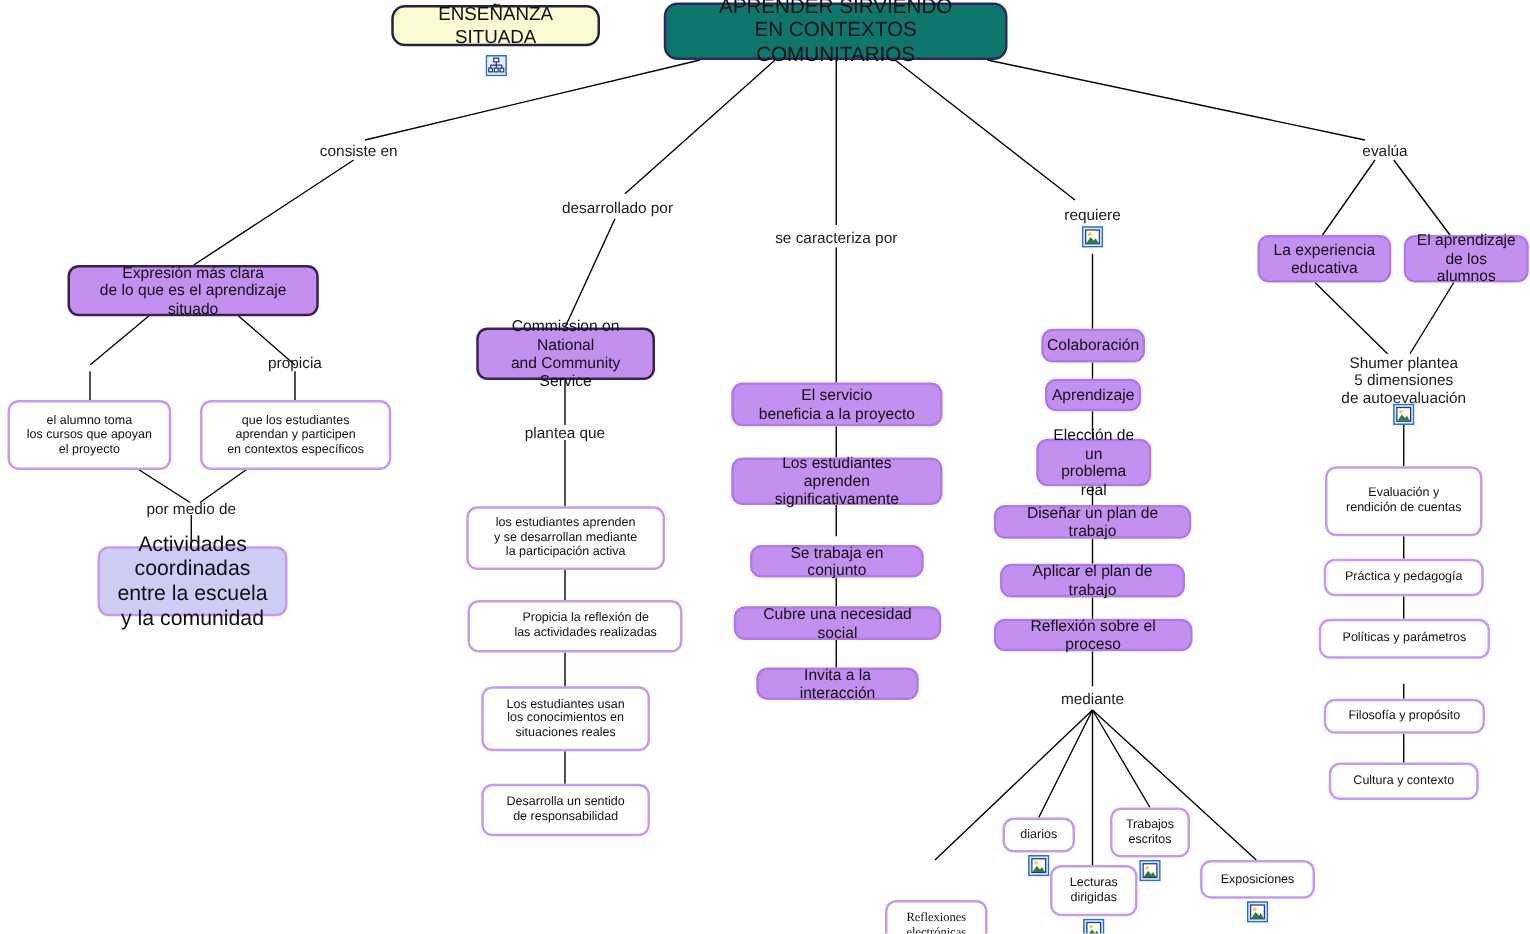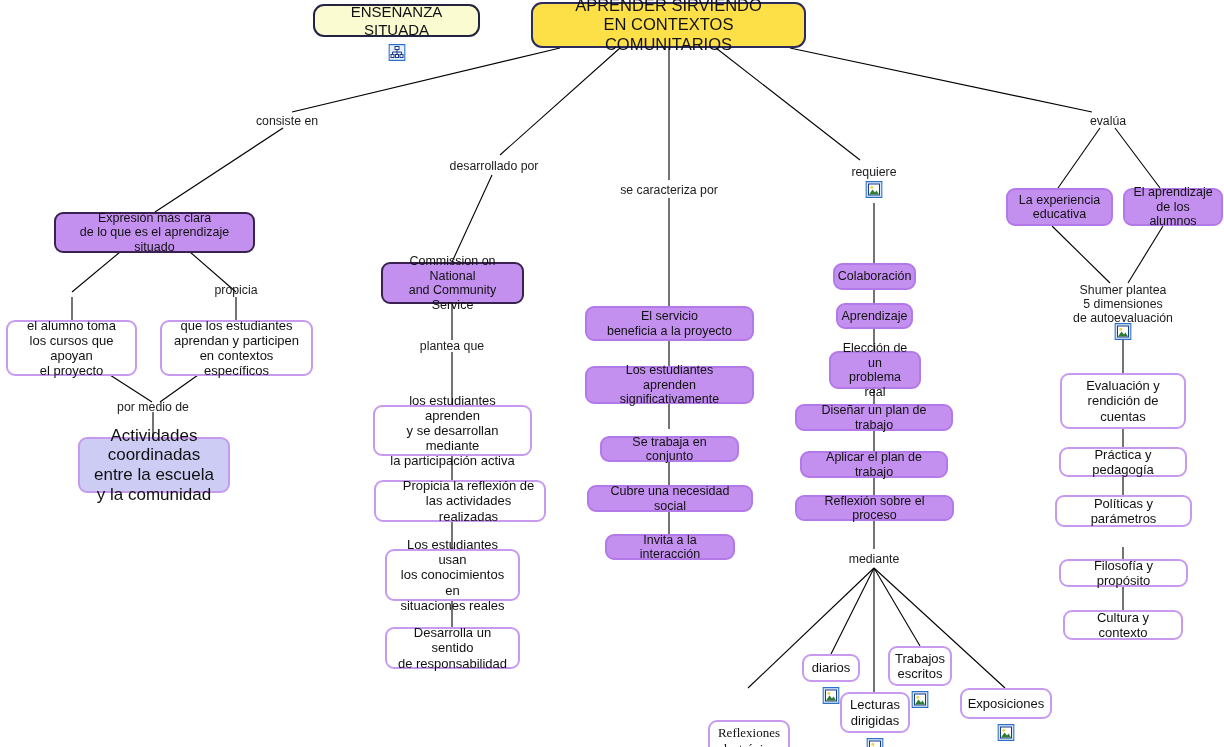--- a/index.html
+++ b/index.html
@@ -31,21 +31,21 @@
     justify-content: center;
     text-align: center;
     border-radius: 9px;
     color: #111111;
     line-height: 1.16;
     white-space: pre-line;
     padding: 3px 7px;
   }
   
   .n-root {
-    background: #fde047;
+    background: #0f766e;
     border: 2px solid #2b2b5e;
     font-size: 16.5px;
     border-radius: 11px;
   }
   .n-title {
     background: #fbfbd2;
     border: 2px solid #23233f;
     font-size: 15px;
     border-radius: 11px;
   }
@@ -55,21 +55,21 @@
     font-size: 12.5px;
   }
   .n-purple-soft {
     background: #c490f0;
     border: 2px solid #b379e8;
     font-size: 12.5px;
   }
   .n-white {
     background: #ffffff;
     border: 2.5px solid #c79af0;
-    font-size: 13px;
+    font-size: 10px;
   }
   .n-lav {
     background: #ccccf5;
     border: 2.5px solid #c79af0;
     font-size: 17px;
   }
   
   .link-label {
     position: absolute;
     font-size: 12.3px;

